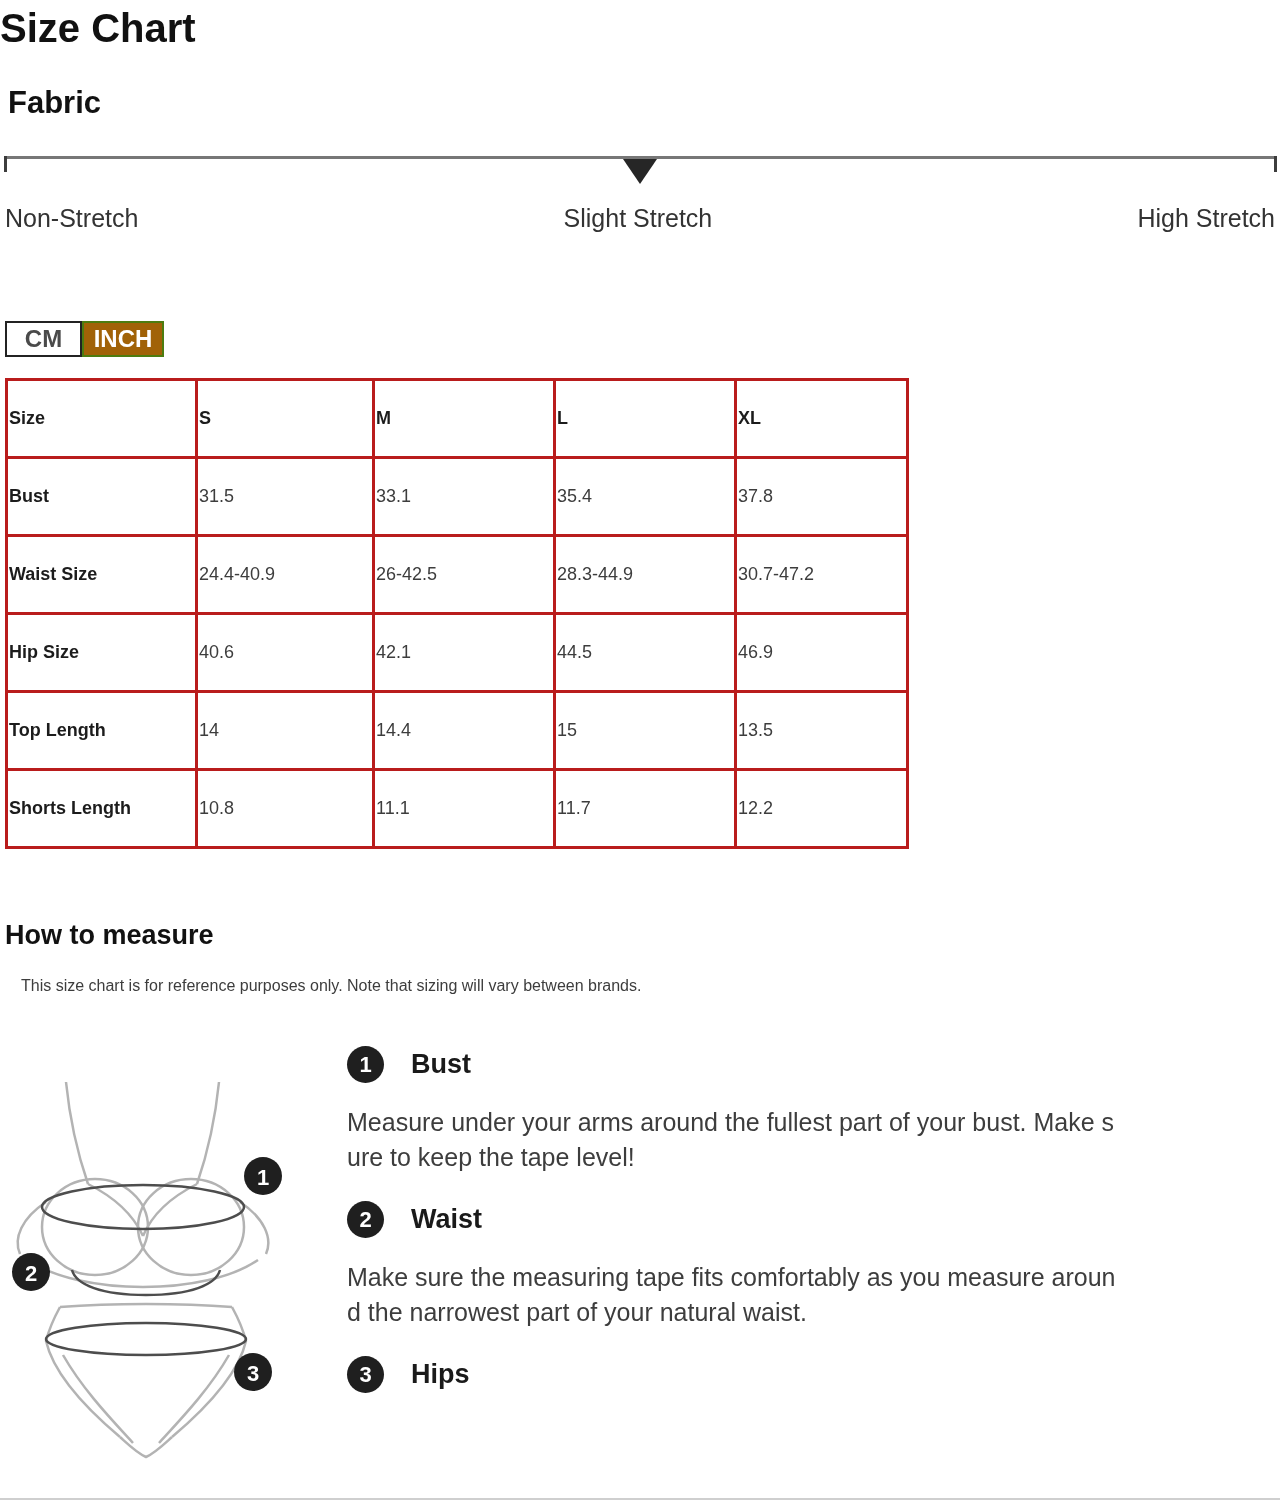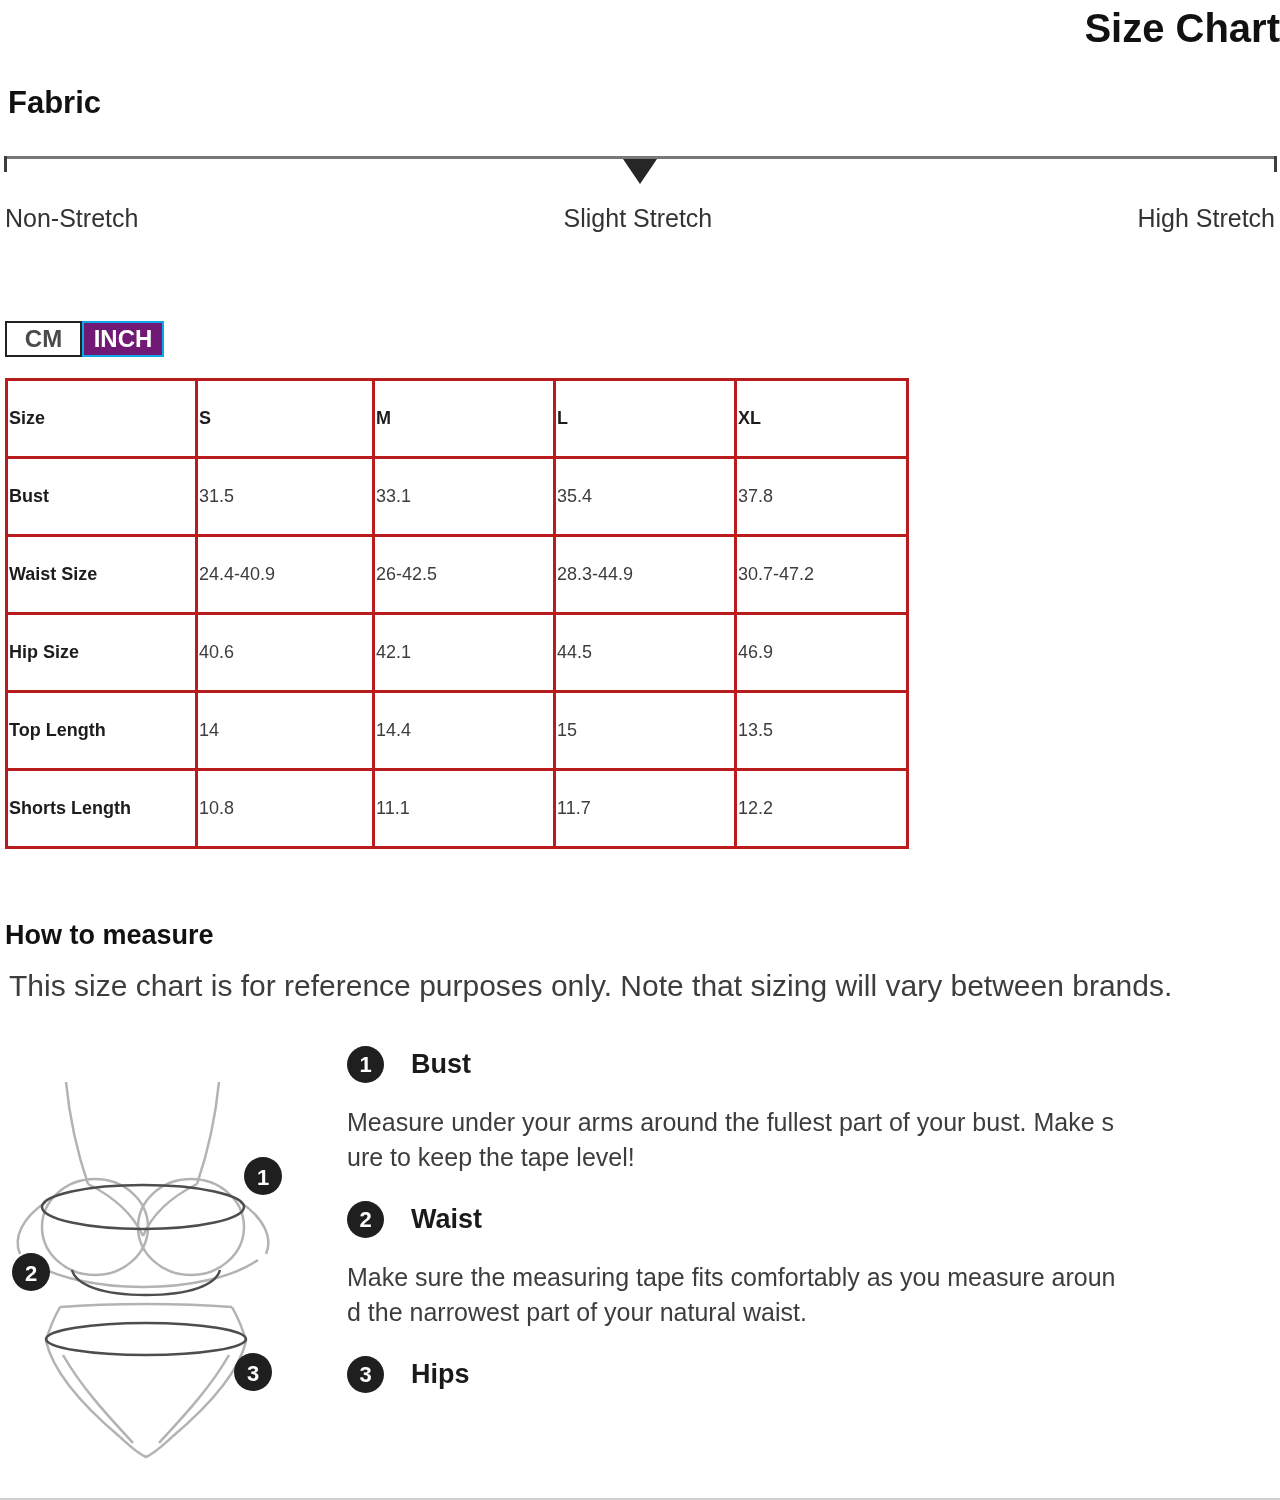--- a/index.html
+++ b/index.html
@@ -2,44 +2,44 @@
 <html><head>
 <meta charset="utf-8">
 <style>
   html,body { margin:0; padding:0; background:#fff; }
   * { box-sizing:border-box; }
   .page {
     position:relative; width:1280px; height:1500px; overflow:hidden;
     background:#fff; font-family:"Liberation Sans", sans-serif; color:#1a1a1a;
   }
   
-  .page-title { margin:6px 0 17px; text-align:right; font-size:40px; line-height:44px; font-weight:700; color:#111;padding-left:28px; }
+  .page-title { margin:6px 0 17px; text-align:left; font-size:40px; line-height:44px; font-weight:700; color:#111; }
   
   .fabric-heading { margin:36px 0 8px; padding-left:8px; font-size:31px; line-height:34px; font-weight:700; color:#111; }
   .stretch-bar { position:relative; margin-top:36px; height:17px; }
   .stretch-line { position:absolute; top:0; left:4px; right:3px; height:3px; background:#777; }
   .stretch-tick { position:absolute; top:0; width:3px; height:16px; background:#3d3d3d; }
   .stretch-tick.left { left:4px; } .stretch-tick.right { right:3px; }
   .stretch-triangle { position:absolute; top:3px; left:50%; margin-left:-17px; width:0; height:0;
     border-left:17px solid transparent; border-right:17px solid transparent; border-top:25px solid #262626; }
   .stretch-labels { display:flex; justify-content:space-between; margin-top:30px; padding:0 5px;
     font-size:25px; line-height:30px; color:#333; }
   
   .unit-toggle { display:inline-flex; margin:88px 0 0 5px; height:36px; }
   .unit-btn { display:flex; align-items:center; justify-content:center; font-size:24px; font-weight:700; cursor:pointer; }
   .unit-cm { width:77px; background:#fff; border:2px solid #232323; color:#4a4a4a; }
-  .unit-inch { width:82px; background:#701a75; border:2px solid #0ea5e9; color:#fff; }
+  .unit-inch { width:82px; background:#a16207; border:2px solid #4d7c0f; color:#fff; }
   
   table.size-table { border-collapse:collapse; table-layout:fixed; width:901px; margin:21px 0 0 5px; }
   .size-table th, .size-table td { border:3px solid #b91c1c; height:78px; text-align:left; vertical-align:middle; font-size:18px; }
   .size-table th { font-weight:700; color:#1c1c1c; }
   .size-table td { font-weight:400; color:#3d3d3d; }
   
   .htm-heading { margin:71px 0 0; padding-left:5px; font-size:27px; line-height:30px; font-weight:700; color:#111; }
-  .htm-note { margin:22px 4px 0; padding-left:5px; font-size:30px; line-height:28px; color:#3d3d3d; }
+  .htm-note { margin:22px 16px 0; padding-left:5px; font-size:16px; line-height:28px; color:#3d3d3d; }
   .measure-body { display:flex; align-items:flex-start; margin-top:44px; }
   .measure-illustration { flex:0 0 305px; }
   .measure-steps { margin-left:42px; flex:1; padding-top:2px; }
   .step + .step { margin-top:26px; }
   .step-header { display:flex; align-items:center; gap:27px; }
   .step-num { width:37px; height:37px; border-radius:50%; background:#1f1f1f; color:#fff;
     display:inline-flex; align-items:center; justify-content:center; font-size:22px; font-weight:700; }
   .step-title { font-size:27px; font-weight:700; color:#1a1a1a; }
   .step-text { margin-top:22px; font-size:25px; line-height:35px; color:#3d3d3d; white-space:pre-line; }
   .bottom-divider { position:absolute; left:0; right:0; bottom:0; height:2px; background:#cfcfcf; }

